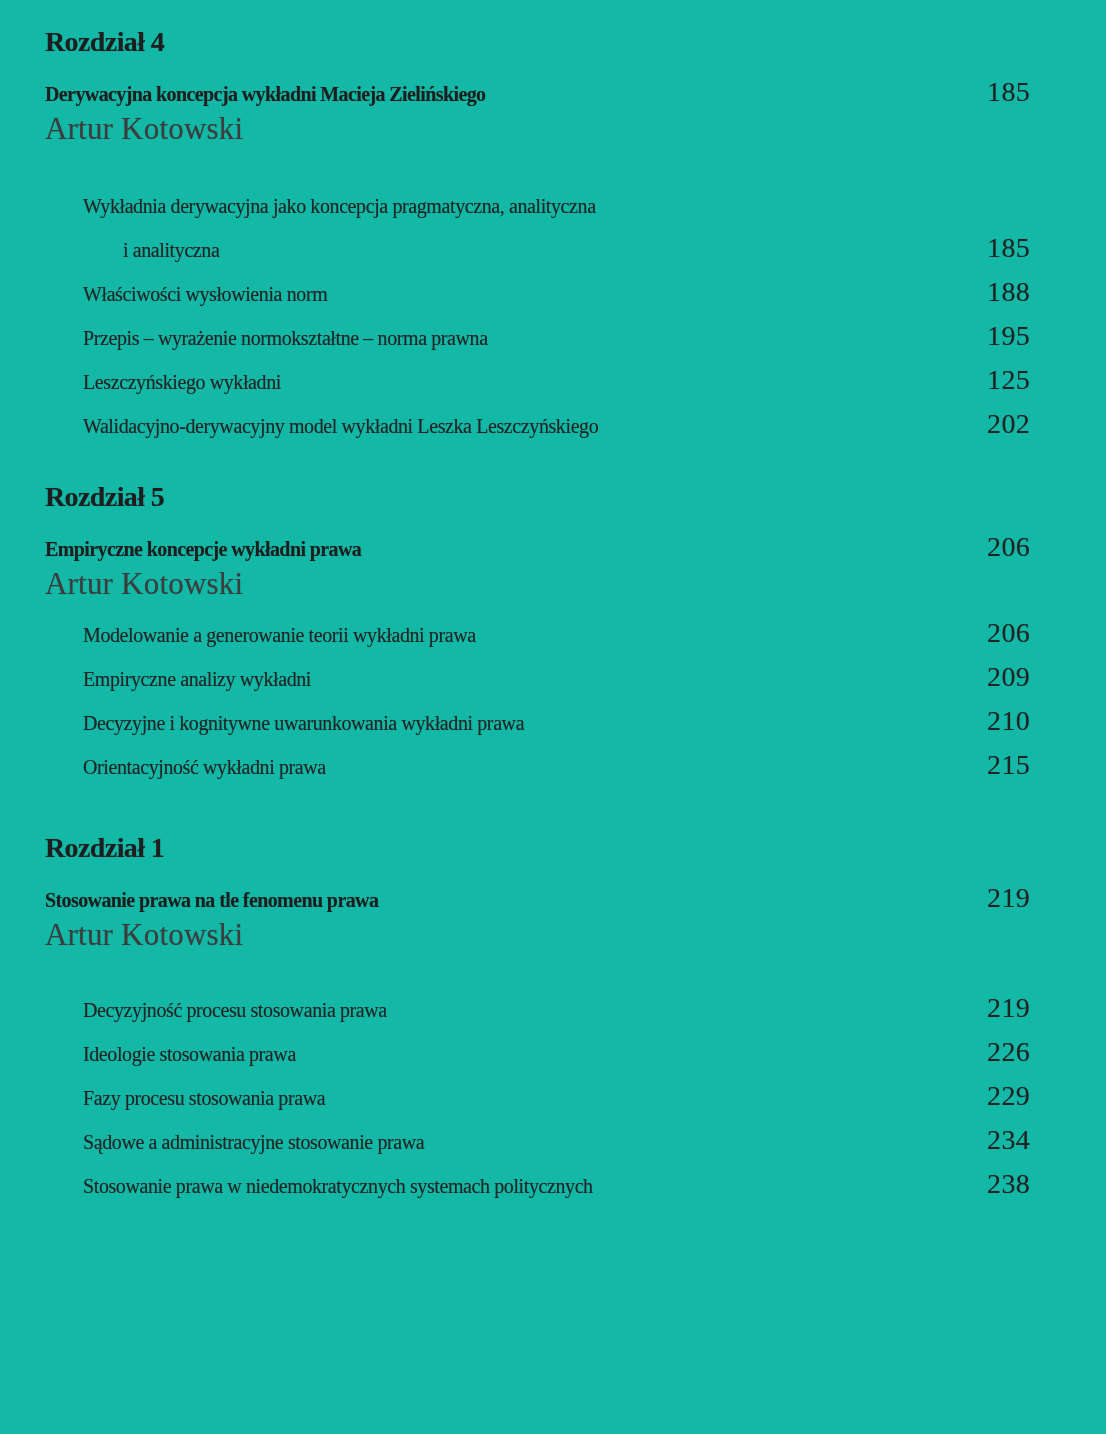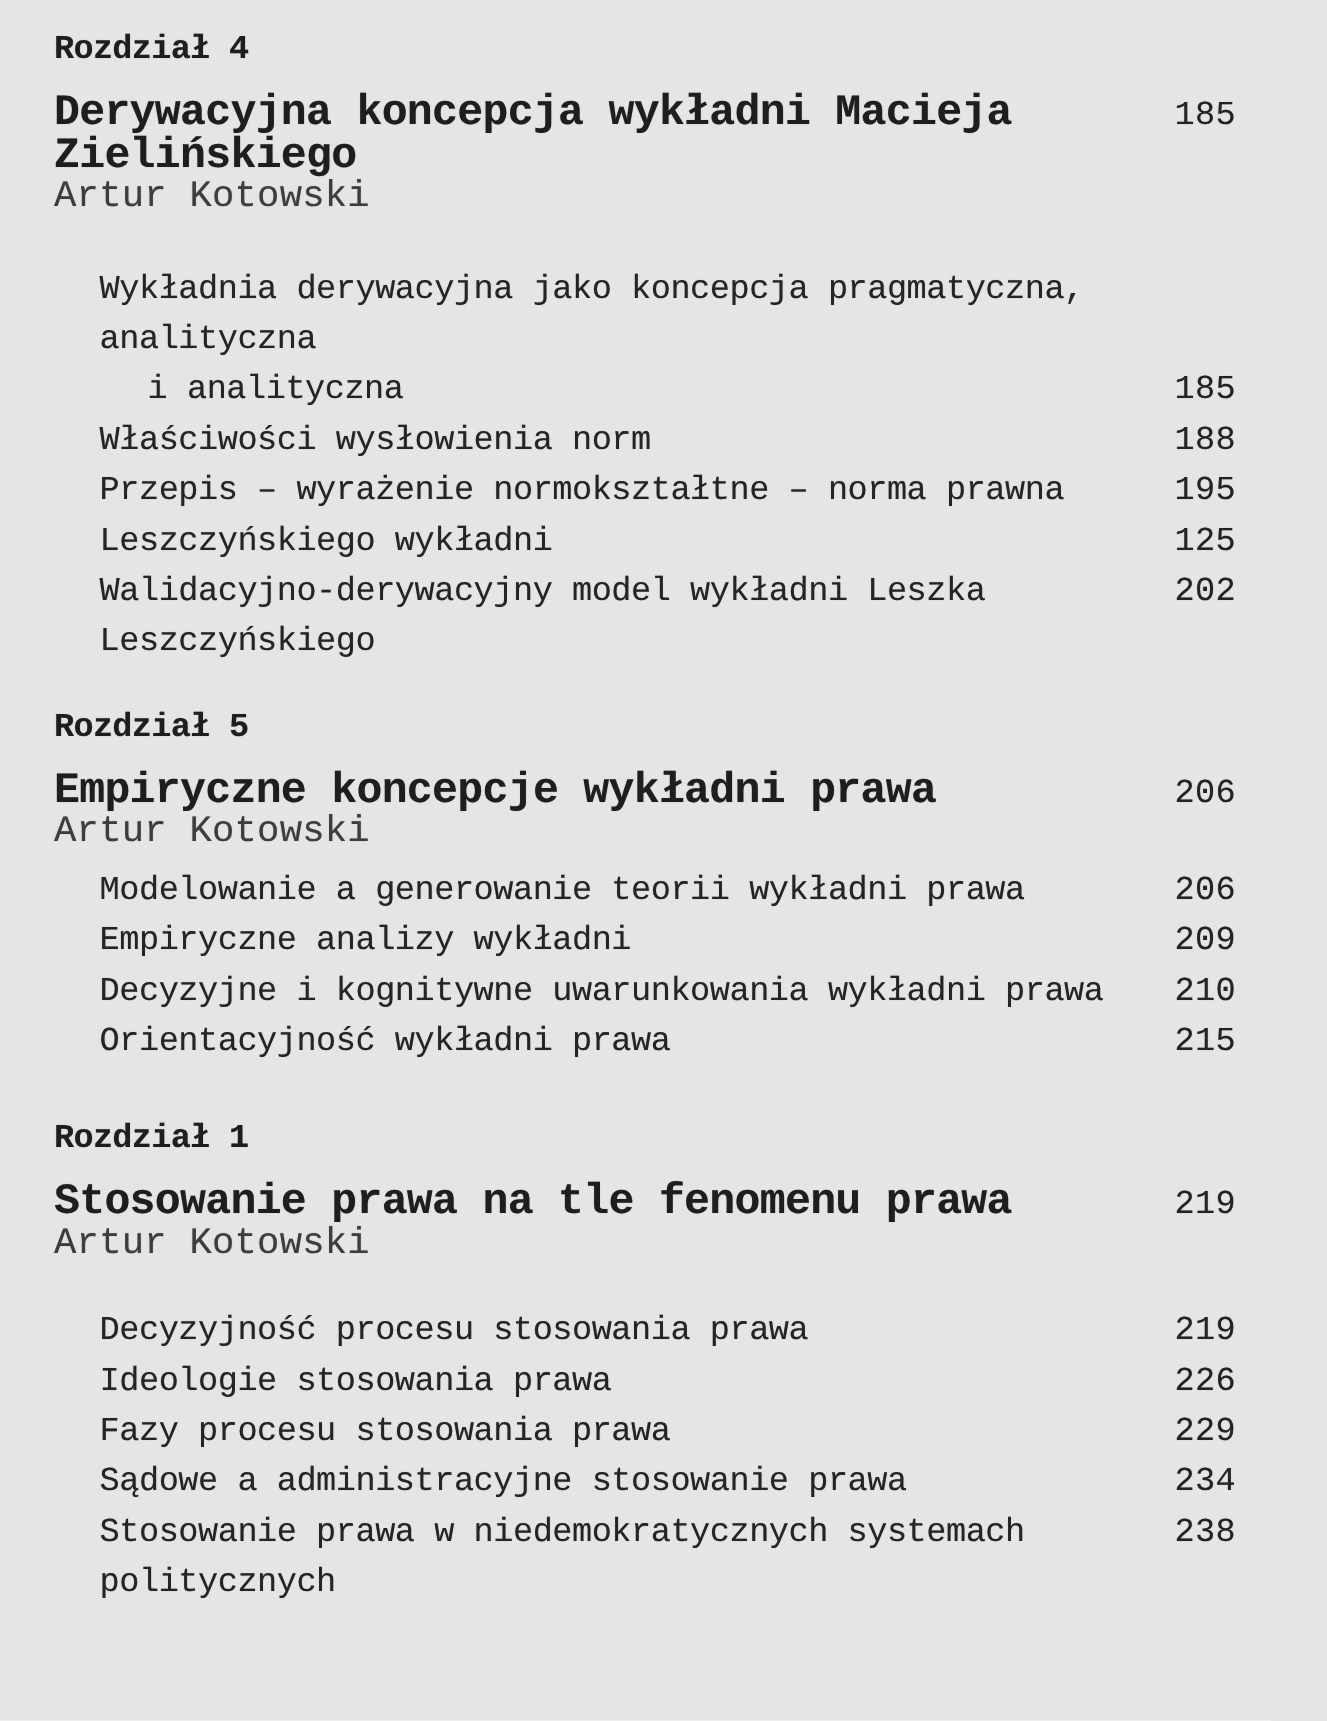--- a/index.html
+++ b/index.html
@@ -5,23 +5,23 @@
 <style>
   html, body {
     margin: 0;
     padding: 0;
     background: #ffffff;
   }
   .page {
     position: relative;
     width: 1106px;
     height: 1434px;
-    background: #e5e5e5;
+    background: #14b8a6;
     overflow: hidden;
-    font-family: Liberation Mono, monospace;
+    font-family: Liberation Serif, serif;
     color: #1e1e1e;
     -webkit-font-smoothing: antialiased;
   }
   .toc {
     padding: 24px 76px 0 45px;
   }
   
   .toc * {
     text-shadow: 0 0 0.8px rgba(20,20,20,0.35);
   }
@@ -31,21 +31,21 @@
     line-height: 36px;
     letter-spacing: -0.6px;
   }
   .title-row {
     display: flex;
     justify-content: space-between;
     align-items: baseline;
     margin-top: 16px;
   }
   .title-row .title {
-    font-size: 36px;
+    font-size: 20px;
     font-weight: 700;
     line-height: 36px;
     letter-spacing: -0.6px;
     padding-right: 30px;
   }
   .page-num {
     font-size: 28px;
     font-weight: 400;
     letter-spacing: 0.3px;
     color: #232323;
@@ -64,21 +64,21 @@
   }
   .entries.tight { margin-top: 12px; }
   .entries.loose { margin-top: 36px; }
   .entry-row {
     display: flex;
     justify-content: space-between;
     align-items: baseline;
     line-height: 42px;
   }
   .entry-text {
-    font-size: 28px;
+    font-size: 20px;
     font-weight: 400;
     letter-spacing: -0.4px;
     color: #242424;
     padding-right: 30px;
   }
   .entry-cont {
     margin-left: 40px;
   }
   .section { margin-top: 0; }
   .section.gap-32 { margin-top: 32px; }

